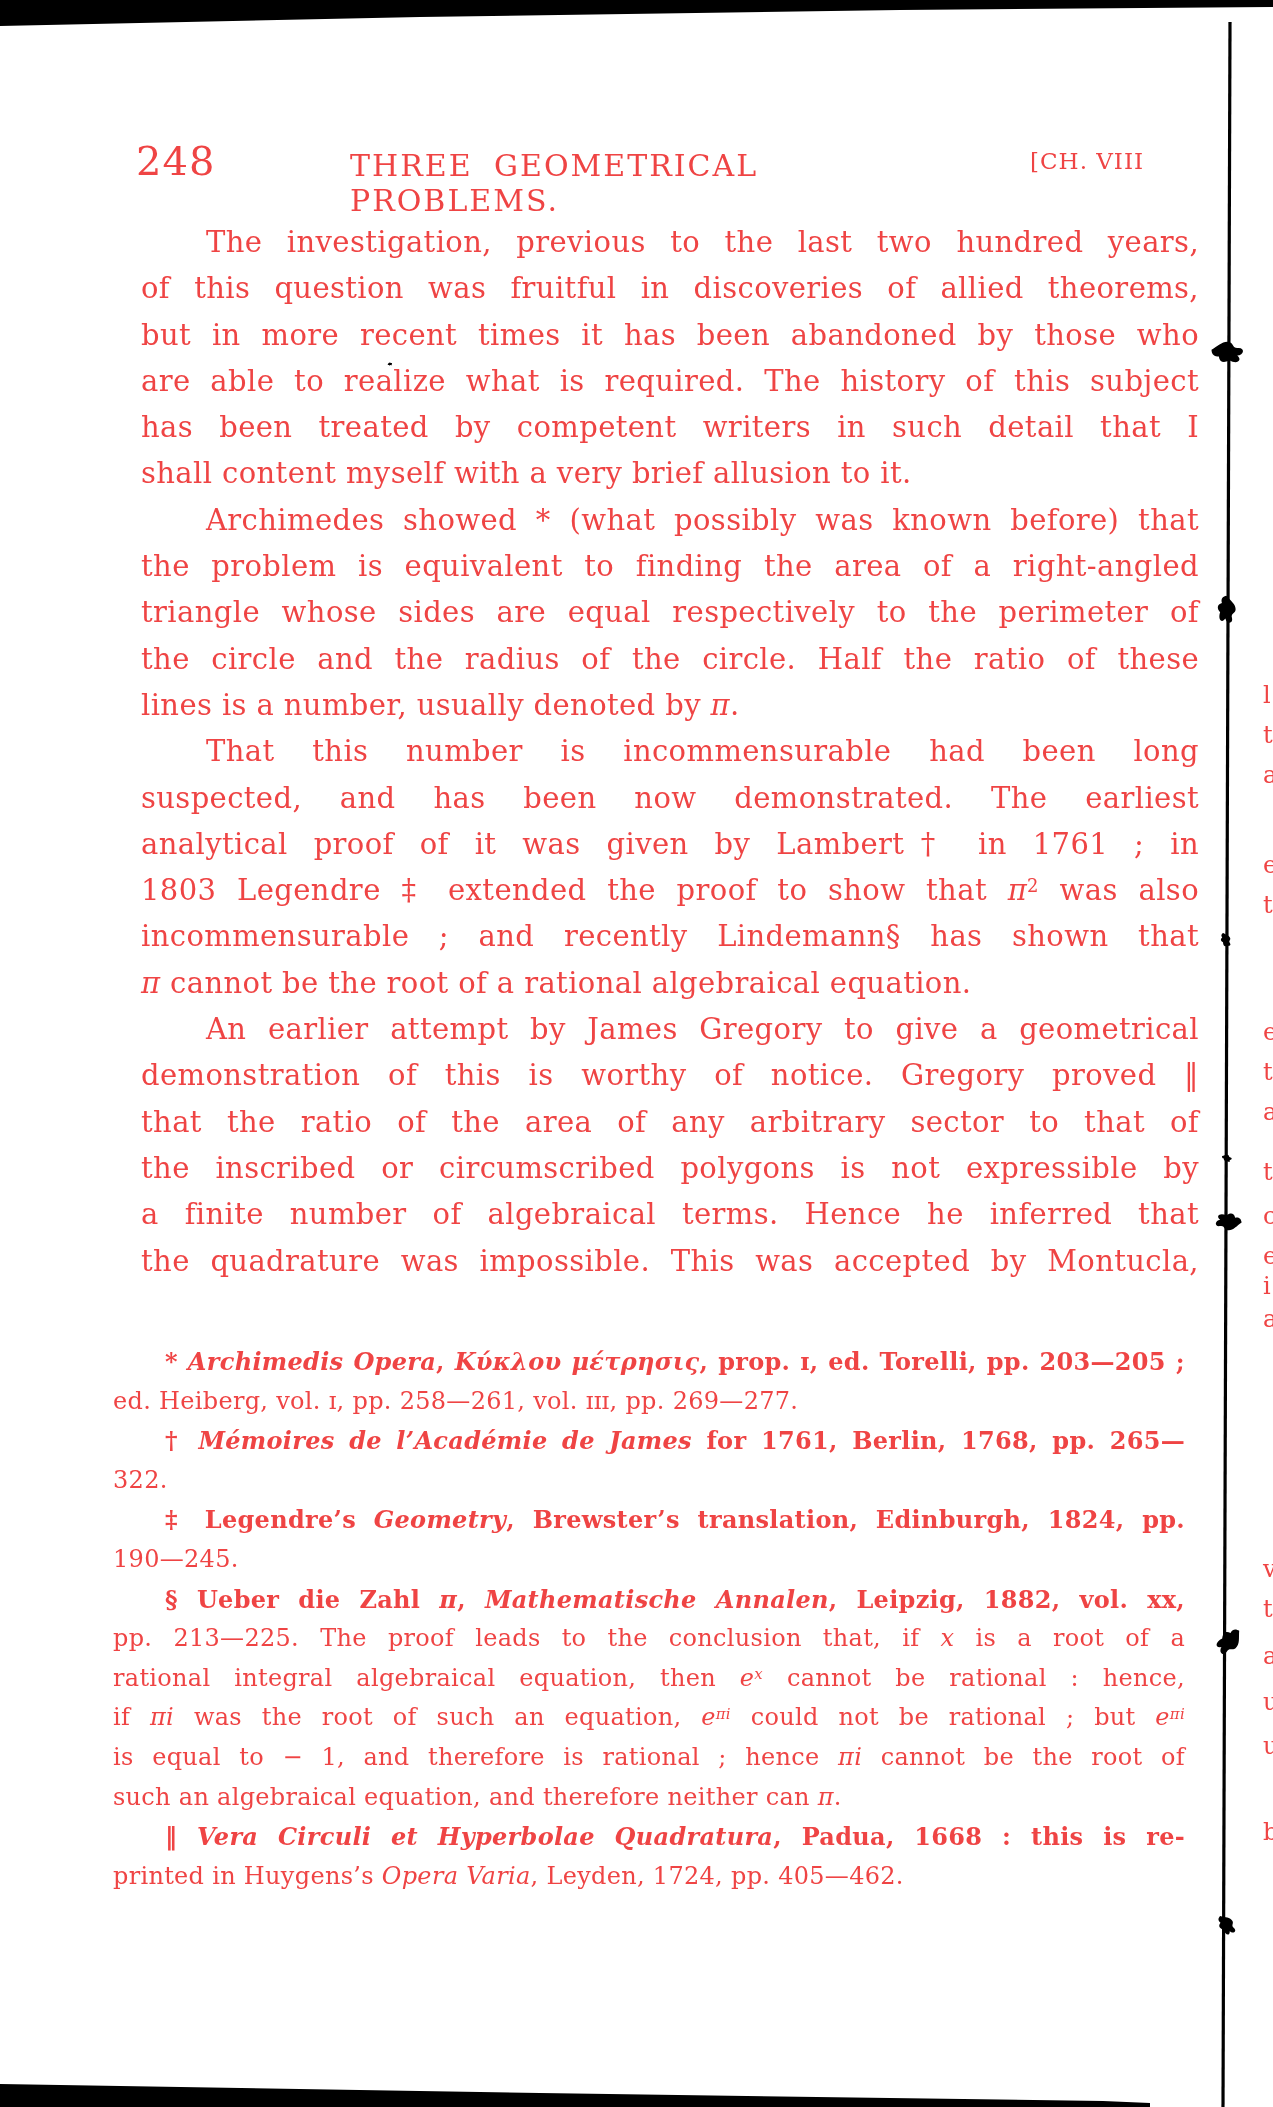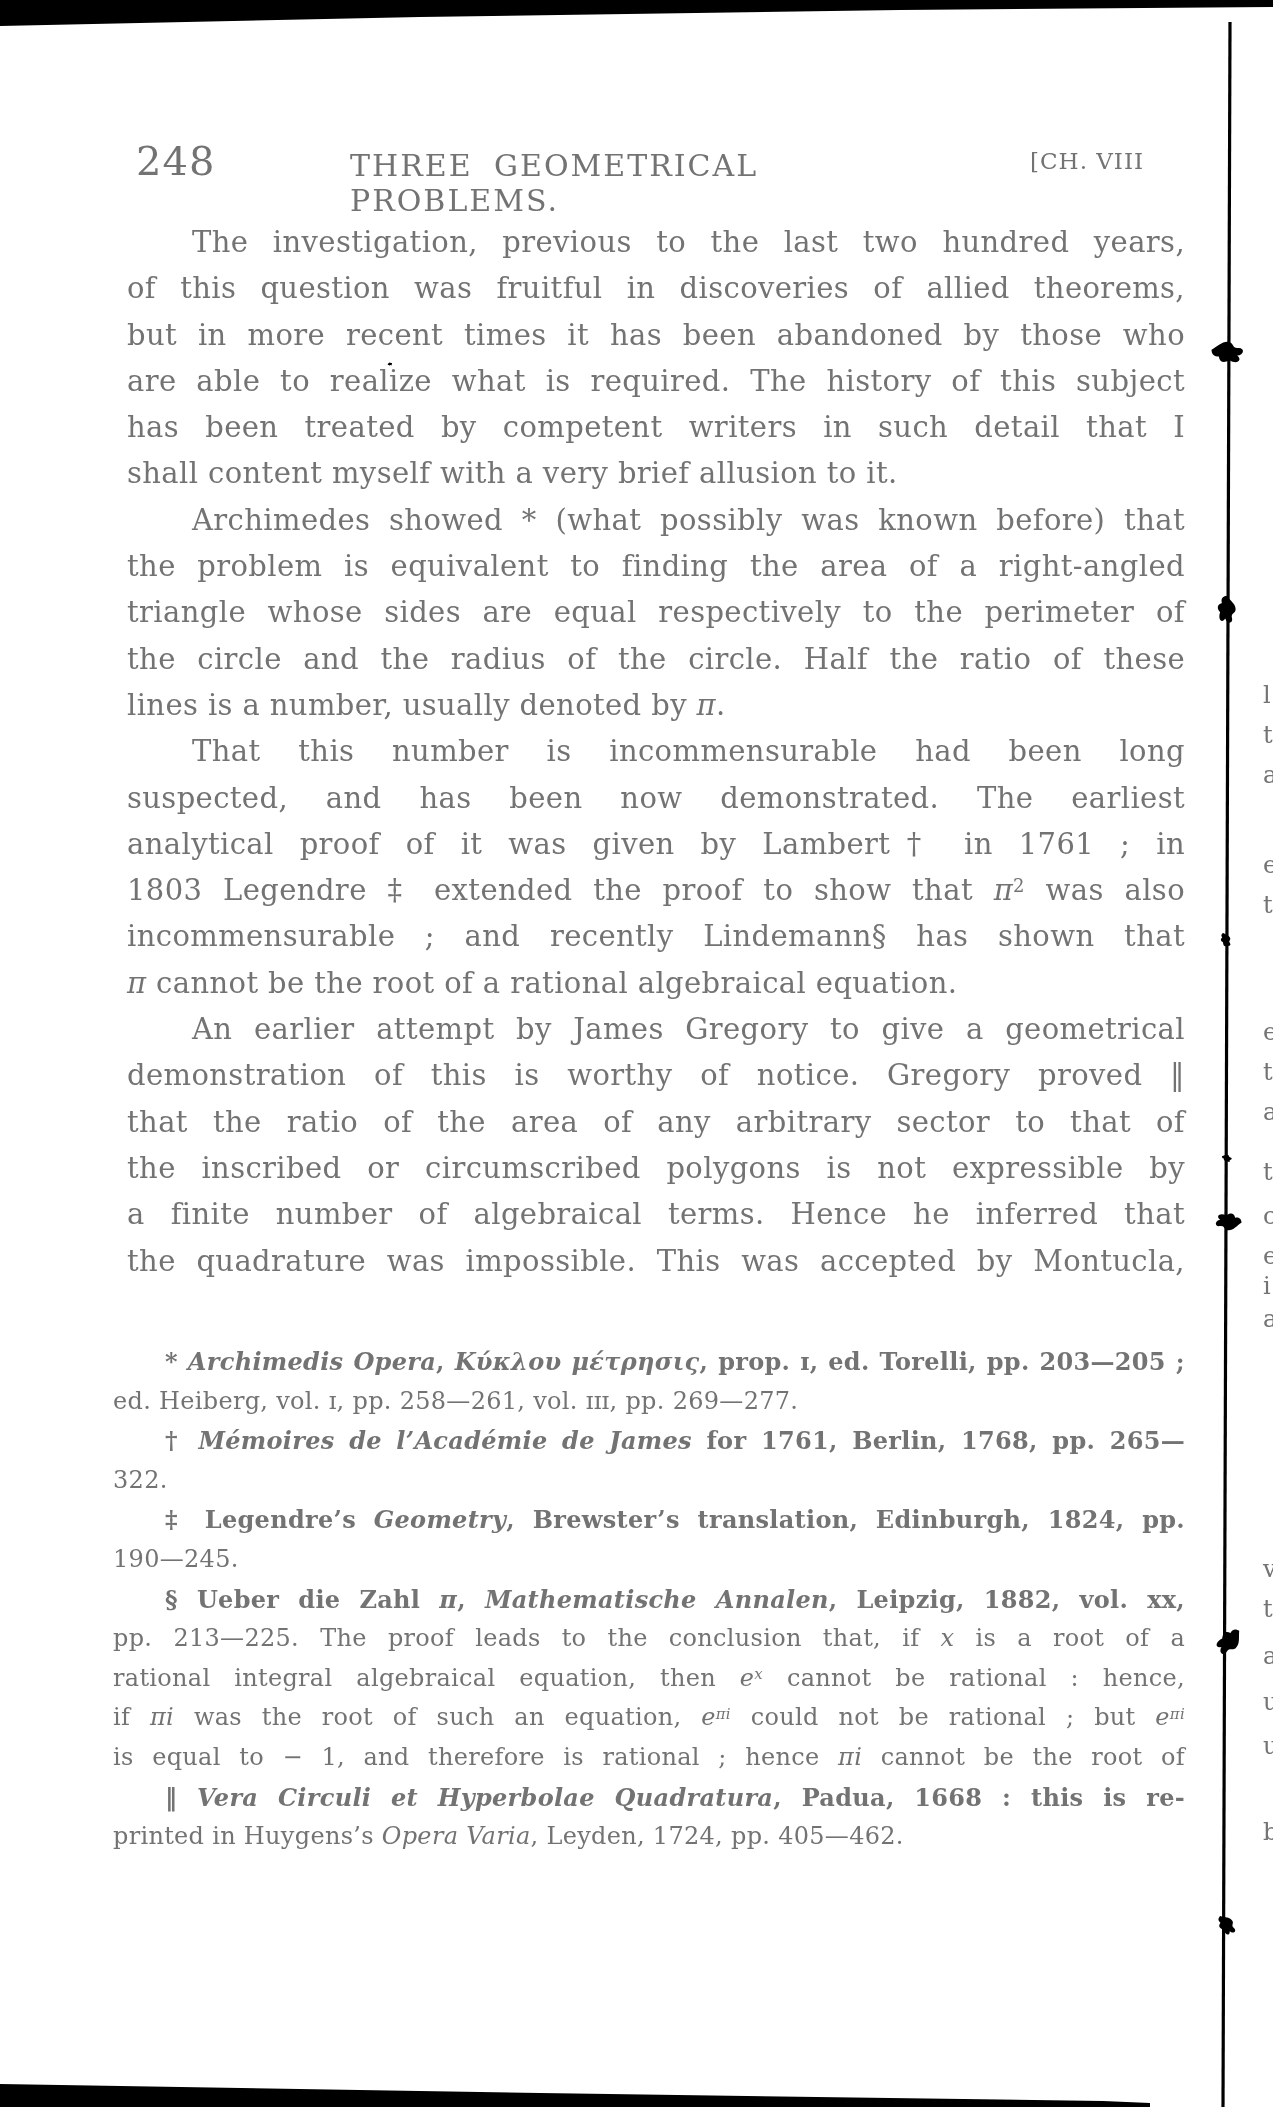--- a/index.html
+++ b/index.html
@@ -3,39 +3,39 @@
 <meta charset="utf-8">
 <title>Scanned book page</title>
 <style>
   html,body{margin:0;padding:0;background:#ffffff;}
   #page{
     position:relative;
     width:1273px;height:2107px;
     background:#ffffff;
     overflow:hidden;
     font-family:"DejaVu Serif","DejaVu Sans",serif;
-    color:#737373;
+    color:#ef4444;
   }
   #scan-svg{position:absolute;left:0;top:0;width:1273px;height:2107px;pointer-events:none;}
 
   .hdr-num{
     position:absolute;left:136px;top:138px;
     font-size:40px;line-height:normal;letter-spacing:1px;
   }
   .hdr-title{
     position:absolute;left:350px;top:148px;width:612px;
     font-size:30px;letter-spacing:2px;word-spacing:10px;
   }
   .hdr-ch{
     position:absolute;left:1030px;top:148px;
     font-size:23px;letter-spacing:1px;
   }
 
   #body-text{
-    position:absolute;left:127px;top:219px;width:1058px;
+    position:absolute;left:141px;top:219px;width:1058px;
   }
   .b-line{
     font-size:29px;line-height:46.3px;height:46.3px;
     letter-spacing:0.4px;
     text-align:justify;
     white-space:normal;
   }
   .b-line.ind{text-indent:65px;}
 
   #footnotes{
@@ -113,20 +113,21 @@
       <div class="fn-line"><span>ed. Heiberg, vol. ɪ, pp. 258—261, vol. ɪɪɪ, pp. 269—277.</span></div>
       <div class="fn-line jl ind"><span>† </span><span class="it">Mémoires de l’Académie de James</span><span> for 1761, Berlin, 1768, pp. 265—</span></div>
       <div class="fn-line"><span>322.</span></div>
       <div class="fn-line jl ind"><span>‡ Legendre’s </span><span class="it">Geometry</span><span>, Brewster’s translation, Edinburgh, 1824, pp.</span></div>
       <div class="fn-line"><span>190—245.</span></div>
       <div class="fn-line jl ind"><span>§ Ueber die Zahl </span><span class="it">π</span><span>, </span><span class="it">Mathematische Annalen</span><span>, Leipzig, 1882, vol. xx,</span></div>
       <div class="fn-line jl"><span>pp. 213—225. The proof leads to the conclusion that, if </span><span class="it">x</span><span> is a root of a</span></div>
       <div class="fn-line jl"><span>rational integral algebraical equation, then </span><span class="it">e</span><span class="it sup">x</span><span> cannot be rational : hence,</span></div>
       <div class="fn-line jl"><span>if </span><span class="it">πi</span><span> was the root of such an equation, </span><span class="it">e</span><span class="it sup">πi</span><span> could not be rational ; but </span><span class="it">e</span><span class="it sup">πi</span></div>
       <div class="fn-line jl"><span>is equal to − 1, and therefore is rational ; hence </span><span class="it">πi</span><span> cannot be the root of</span></div>
+      <div class="fn-line"><span>such an algebraical equation, and therefore neither can </span><span class="it">π</span><span>.</span></div>
       <div class="fn-line jl ind"><span>‖ </span><span class="it">Vera Circuli et Hyperbolae Quadratura</span><span>, Padua, 1668 : this is re-</span></div>
       <div class="fn-line"><span>printed in Huygens’s </span><span class="it">Opera Varia</span><span>, Leyden, 1724, pp. 405—462.</span></div>
     </div>
   <div id="fragments">
       <div class="frag" style="top: 683px;">l</div>
       <div class="frag" style="top: 723px;">t</div>
       <div class="frag" style="top: 763px;">a</div>
       <div class="frag" style="top: 853px;">e</div>
       <div class="frag" style="top: 893px;">t</div>
       <div class="frag" style="top: 1020px;">e</div>

